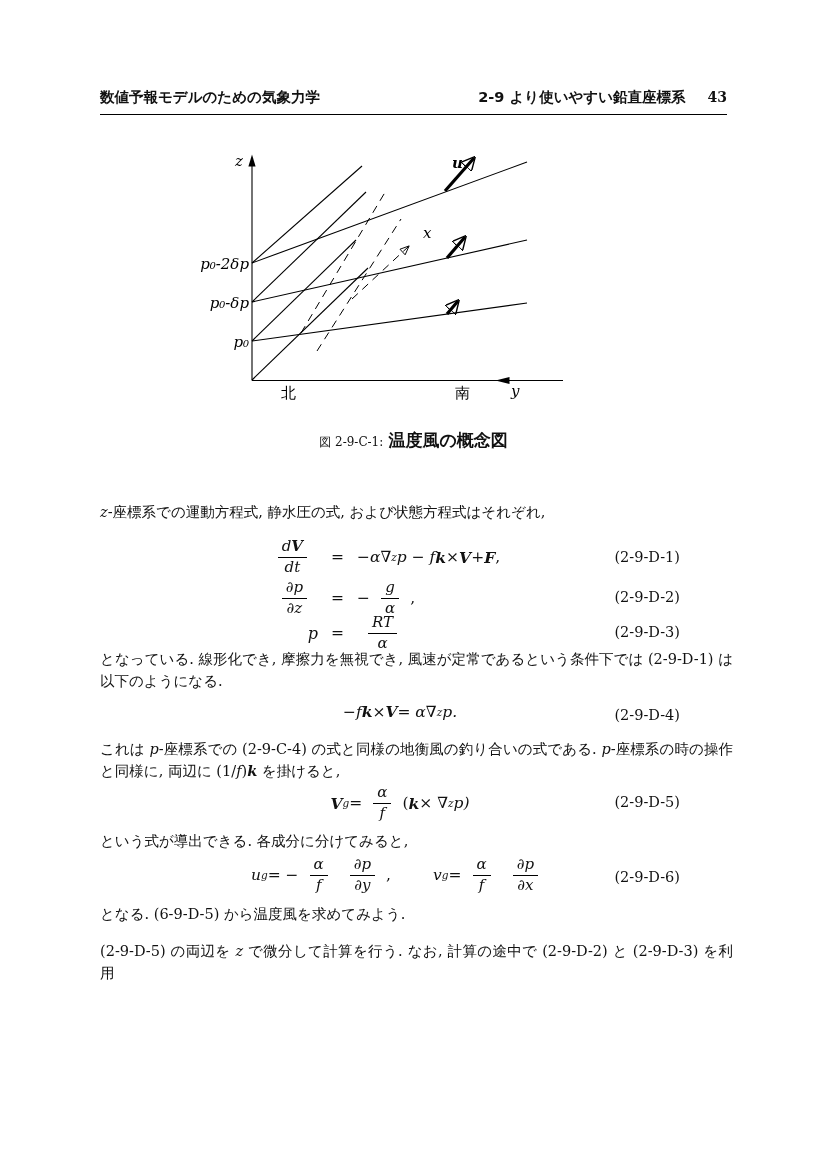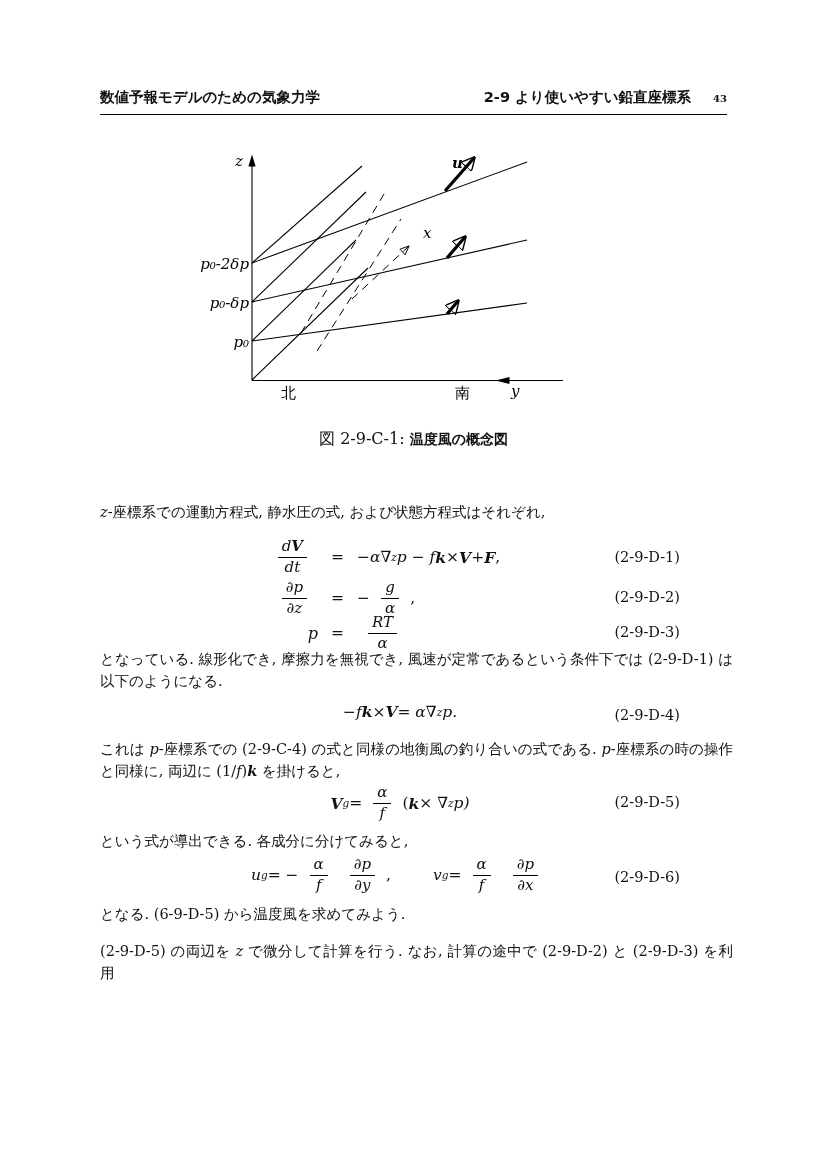--- a/index.html
+++ b/index.html
@@ -9,35 +9,35 @@
   }
   
   .header {
     position:absolute; left:100px; top:88px; width:627px;
     display:flex; align-items:baseline;
     border-bottom:1.2px solid #000; padding-bottom:7px;
   }
   .header .ltitle { font-family:"DejaVu Sans","Liberation Sans",sans-serif; font-weight:bold; font-size:14.5px; }
   .header .spacer { flex:1; }
   .header .rsection { font-family:"DejaVu Sans","Liberation Sans",sans-serif; font-weight:bold; font-size:14.5px; }
-  .header .pageno { font-size:10px; font-weight:bold; margin-left:22px; }
+  .header .pageno { font-size:14px; font-weight:bold; margin-left:22px; }
 
   
   .figsvg { position:absolute; left:200px; top:145px; overflow:visible; }
   .figsvg line, .figsvg path { stroke:#000; fill:none; }
   .figsvg text { fill:#000; font-family:"DejaVu Serif","Liberation Serif",serif; font-size:15px; }
   .figsvg .it { font-style:italic; }
   .figsvg .bit { font-style:italic; font-weight:bold; }
   .figsvg .jp { font-size:15px; }
 
   .caption {
     position:absolute; left:100px; top:429px; width:627px; text-align:center;
   }
-  .caption .tag { font-size:16px; }
-  .caption .txt { font-family:"DejaVu Sans","Liberation Sans",sans-serif; font-weight:bold; font-size:14px; }
+  .caption .tag { font-size:12px; }
+  .caption .txt { font-family:"DejaVu Sans","Liberation Sans",sans-serif; font-weight:bold; font-size:17px; }
 
   
   .para {
     position:absolute; left:100px; width:633px;
     font-size:14.5px; line-height:22px; text-align:justify;
   }
   .para i { font-style:italic; }
   .vec { font-weight:bold; font-style:italic; }
 
   

